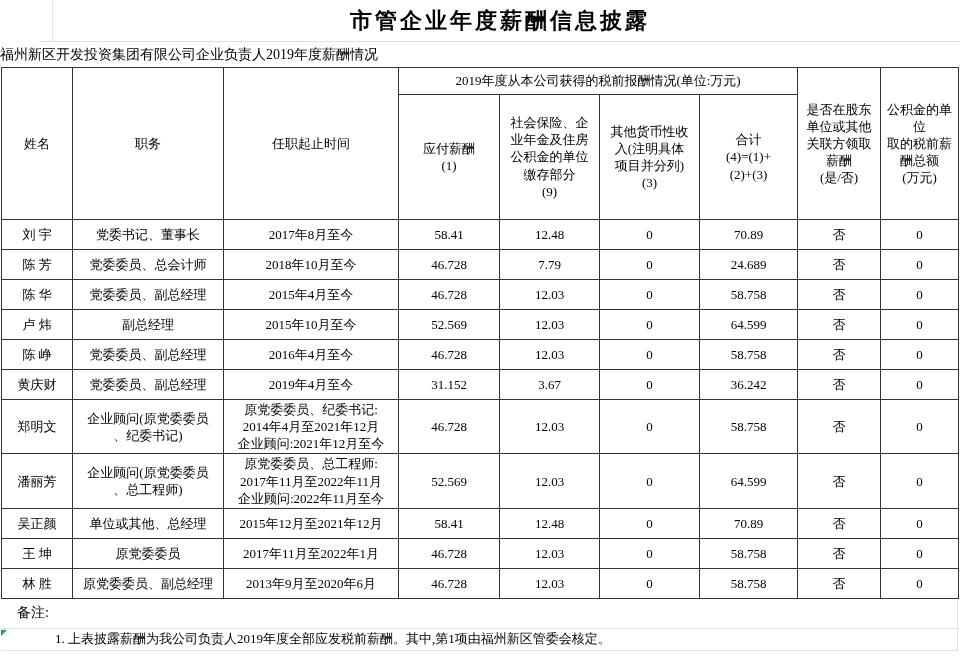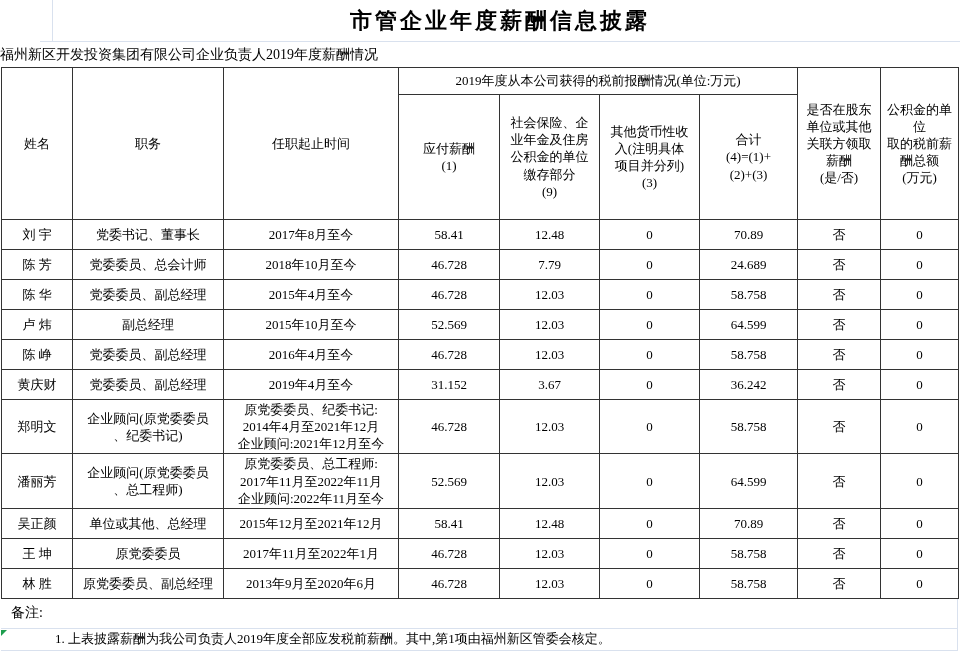--- a/index.html
+++ b/index.html
@@ -43,21 +43,21 @@
   thead tr.group-row { height: 27px; }
   thead tr.sub-row  { height: 125px; }
   tbody tr { height: 30px; }
 
   
   .remarks { margin-left: 1px; width: 957px; position: relative; }
   .remark-label-row {
     height: 30px; display: flex; align-items: center;
     border-bottom: 1px solid #d9e1ee;
   }
-  .remark-label { font-size: 14px; padding-left: 1px; margin-left: 9px; }
+  .remark-label { font-size: 14px; padding-left: 16px; }
   .note-row {
     height: 22px; display: flex; align-items: center;
     border-bottom: 1px solid #d9e1ee; position: relative;
   }
   .note-text { font-size: 13px; padding-left: 54px; }
   .flag-triangle {
     position: absolute; left: 0; top: 1px; width: 0; height: 0;
     border-top: 6px solid #1e9e4e; border-right: 6px solid transparent;
   }
   .remarks-gridline-v {

